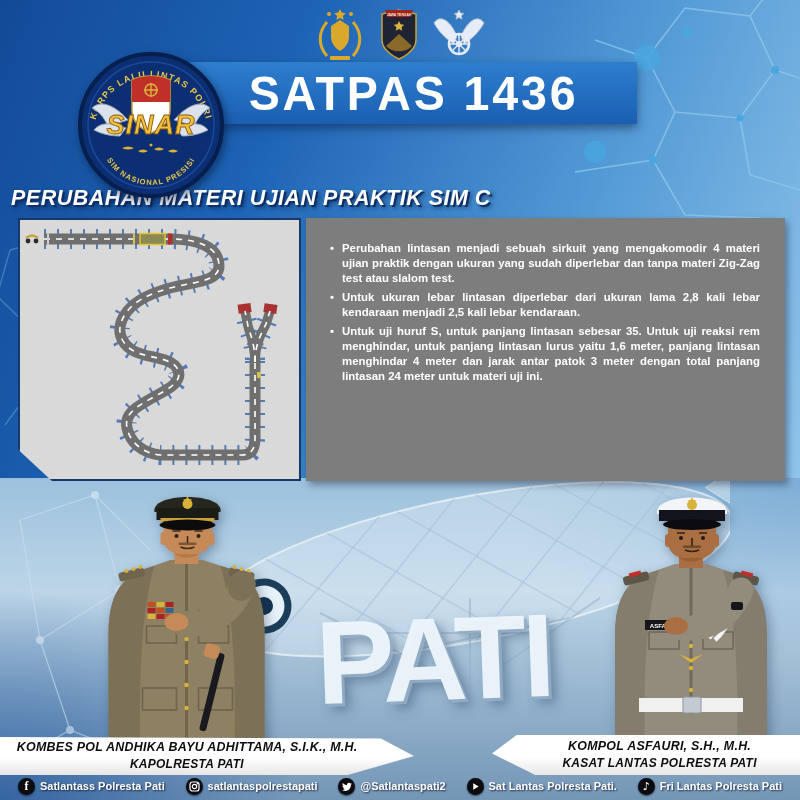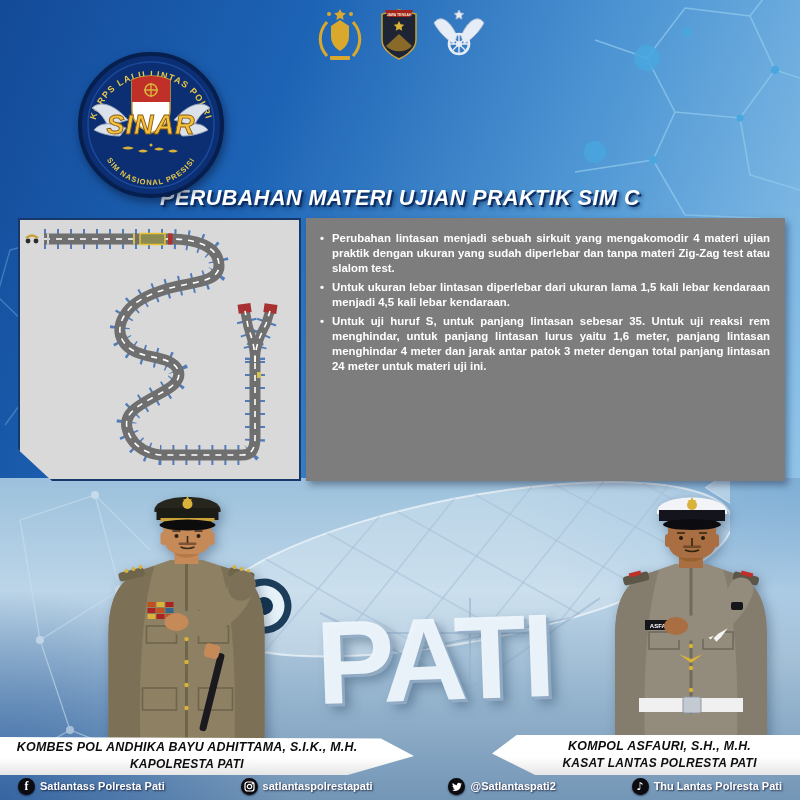--- a/index.html
+++ b/index.html
@@ -22,30 +22,30 @@
   
   .emblems{position:absolute;left:0;right:0;top:6px;display:flex;justify-content:center;gap:10px;z-index:10;}
   .banner-wrap{position:absolute;left:190px;top:62px;width:447px;z-index:9;}
   .info-banner{height:42px;background:linear-gradient(180deg,#ffffff,#e9e9e9);
     display:flex;align-items:center;justify-content:center;box-shadow:0 2px 5px rgba(8,25,60,.45);}
   .info-banner span{font-size:33px;font-weight:900;color:#0c0c0c;transform:scaleX(.9);white-space:nowrap;}
   .main-banner{height:62px;background:linear-gradient(180deg,#2e7ece,#1a5fb2);
     display:flex;align-items:center;justify-content:center;box-shadow:0 4px 9px rgba(8,25,60,.5);}
   .main-banner span{font-size:49px;font-weight:900;color:#fff;letter-spacing:3px;transform:scaleX(.95);white-space:nowrap;}
   .sinar{position:absolute;left:76px;top:50px;z-index:11;filter:drop-shadow(2px 4px 5px rgba(5,20,50,.55));}
-  .subtitle{position:absolute;left:0;right:0;top:186px;z-index:10;text-align:center;
+  .subtitle{position:absolute;left:0;right:0;top:186px;z-index:10;text-align:left;
     font-size:21.5px;font-weight:800;font-style:italic;color:#fff;letter-spacing:.5px;
-    text-shadow:2px 2px 0 #0d2f66,3px 3px 4px rgba(5,20,50,.6);}
+    text-shadow:2px 2px 0 #0d2f66,3px 3px 4px rgba(5,20,50,.6);padding-left:11px;}
   
   .track-panel{position:absolute;left:18px;top:218px;width:283px;height:263px;z-index:10;
     background:#d9d9d9;border:2px solid #16386b;box-sizing:border-box;
     clip-path:polygon(0 0,100% 0,100% 100%,12% 100%,0 88%);}
   .text-panel{position:absolute;left:306px;top:218px;width:479px;height:263px;z-index:10;
     background:#7d7d7d;box-sizing:border-box;padding:9px 11px 6px 9px;box-shadow:3px 4px 7px rgba(0,0,25,.35);}
-  .text-panel ul{margin:4px;padding:0;list-style:none;}
+  .text-panel ul{margin:14px;padding:0;list-style:none;}
   .text-panel li{position:relative;padding-left:13px;margin-bottom:3.5px;
     font-size:11.4px;font-weight:bold;line-height:1.33;color:#fff;text-align:justify;}
   .text-panel li::before{content:"•";position:absolute;left:1px;top:0;color:#fff;}
   
   .officer{position:absolute;z-index:5;filter:drop-shadow(3px 4px 6px rgba(20,40,70,.35));}
   .officer.left{left:66px;top:484px;}
   .officer.right{left:588px;top:486px;}
   .ribbon{position:absolute;z-index:6;background:linear-gradient(180deg,#ffffff 55%,#e6e6e6);
     display:flex;flex-direction:column;justify-content:center;align-items:center;
     box-shadow:0 3px 6px rgba(10,25,55,.5);}
@@ -161,20 +161,23 @@
       </g>
       <circle cx="27" cy="38" r="10" fill="none" stroke="#e7edf6" stroke-width="2.6"></circle>
       <g stroke="#e7edf6" stroke-width="1.4">
           <path d="M27 28 v20 M17 38 h20 M20 31 l14 14 M34 31 l-14 14"></path>
         </g>
       <circle cx="27" cy="38" r="3" fill="#e7edf6"></circle>
     </svg>
   </div>
 
   <div class="banner-wrap">
+    <div class="main-banner">
+      <span>SATPAS 1436</span>
+    </div>
   </div>
 
   <svg class="sinar" width="150" height="150" viewBox="0 0 150 150">
     <circle cx="75" cy="75" r="71" fill="#0b2f72" stroke="#071f4e" stroke-width="4"></circle>
     <circle cx="75" cy="75" r="63" fill="none" stroke="#1a4a9e" stroke-width="1.5"></circle>
     <defs>
       <path id="arcT" d="M 18 84 A 57 57 0 0 1 132 84"></path>
       <path id="arcB" d="M 24 84 A 51 51 0 0 0 126 84"></path>
     </defs>
     <text font-size="9" font-weight="bold" fill="#e8c84a" letter-spacing="1.2">
@@ -241,21 +244,21 @@
         <circle cx="8" cy="21" r="2.4" fill="#2b2b2b"></circle>
           <circle cx="16" cy="21" r="2.4" fill="#2b2b2b"></circle>
         <path d="M6 18 q6 -5 12 0" fill="none" stroke="#c9a23a" stroke-width="2.2"></path>
       </g>
     </svg>
   </div>
 
   <div class="text-panel">
     <ul>
       <li>Perubahan lintasan menjadi sebuah sirkuit yang mengakomodir 4 materi ujian praktik dengan ukuran yang sudah diperlebar dan tanpa materi Zig-Zag test atau slalom test.</li>
-      <li>Untuk ukuran lebar lintasan diperlebar dari ukuran lama 1,5 kali lebar kendaraan menjadi 4,5 kali lebar kendaraan.</li>
+      <li>Untuk ukuran lebar lintasan diperlebar dari ukuran lama 2,8 kali lebar kendaraan menjadi 2,5 kali lebar kendaraan.</li>
       <li>Untuk uji huruf S, untuk panjang lintasan sebesar 35. Untuk uji reaksi rem menghindar, untuk panjang lintasan lurus yaitu 1,6 meter, panjang lintasan menghindar 4 meter dan jarak antar patok 3 meter dengan total panjang lintasan 24 meter untuk materi uji ini.</li>
     </ul>
   </div>
 
   <svg class="officer left" width="244" height="262" viewBox="0 0 195 262">
     <g transform="translate(0,0)">
       <rect x="45" y="232" width="100" height="30" fill="#2c2c34"></rect>
       <path d="M18 262 L18 150 C18 112 30 94 54 85 L80 76 L112 76 L140 85 C164 94 174 112 174 150 L174 262 Z" fill="#8d8063"></path>
       <path d="M18 262 L18 150 C18 112 30 94 54 85 L64 82 C52 120 48 190 50 262 Z" fill="#7c7157"></path>
       <path d="M174 262 L174 150 C174 112 164 94 140 85 L130 82 C142 120 146 190 144 262 Z" fill="#7c7157"></path>
@@ -418,19 +421,27 @@
     <div class="social">
       <span class="ic">
         <svg width="11" height="11" viewBox="0 0 14 12">
             <path d="M13.5 1.5c-.5.3-1 .5-1.6.6A2.6 2.6 0 0 0 7.5 4.4 7.3 7.3 0 0 1 2.2 1.7 2.6 2.6 0 0 0 3 5.2c-.4 0-.8-.1-1.2-.3 0 1.3.9 2.3 2.1 2.6-.4.1-.8.1-1.2 0 .3 1 1.3 1.8 2.4 1.8A5.2 5.2 0 0 1 1.3 10.4 7.3 7.3 0 0 0 12.6 4.2v-.3c.5-.4.9-.8 1.2-1.3-.4.2-.9.3-1.4.4.5-.3.9-.8 1.1-1.5z" fill="#fff"></path>
           </svg>
       </span>
       <span class="lbl">@Satlantaspati2</span>
     </div>
     <div class="social">
       <span class="ic">
+        <svg width="9" height="9" viewBox="0 0 10 10">
+            <path d="M2.5 1.5 L8.5 5 L2.5 8.5 Z" fill="#fff"></path>
+          </svg>
+      </span>
+      <span class="lbl">Sat Lantas Polresta Pati.</span>
+    </div>
+    <div class="social">
+      <span class="ic">
           <span class="note">♪</span>
         </span>
-      <span class="lbl">Thu Lantas Polresta Pati</span>
+      <span class="lbl">Fri Lantas Polresta Pati</span>
     </div>
   </div>
 
 </div>
 
 </body></html>

